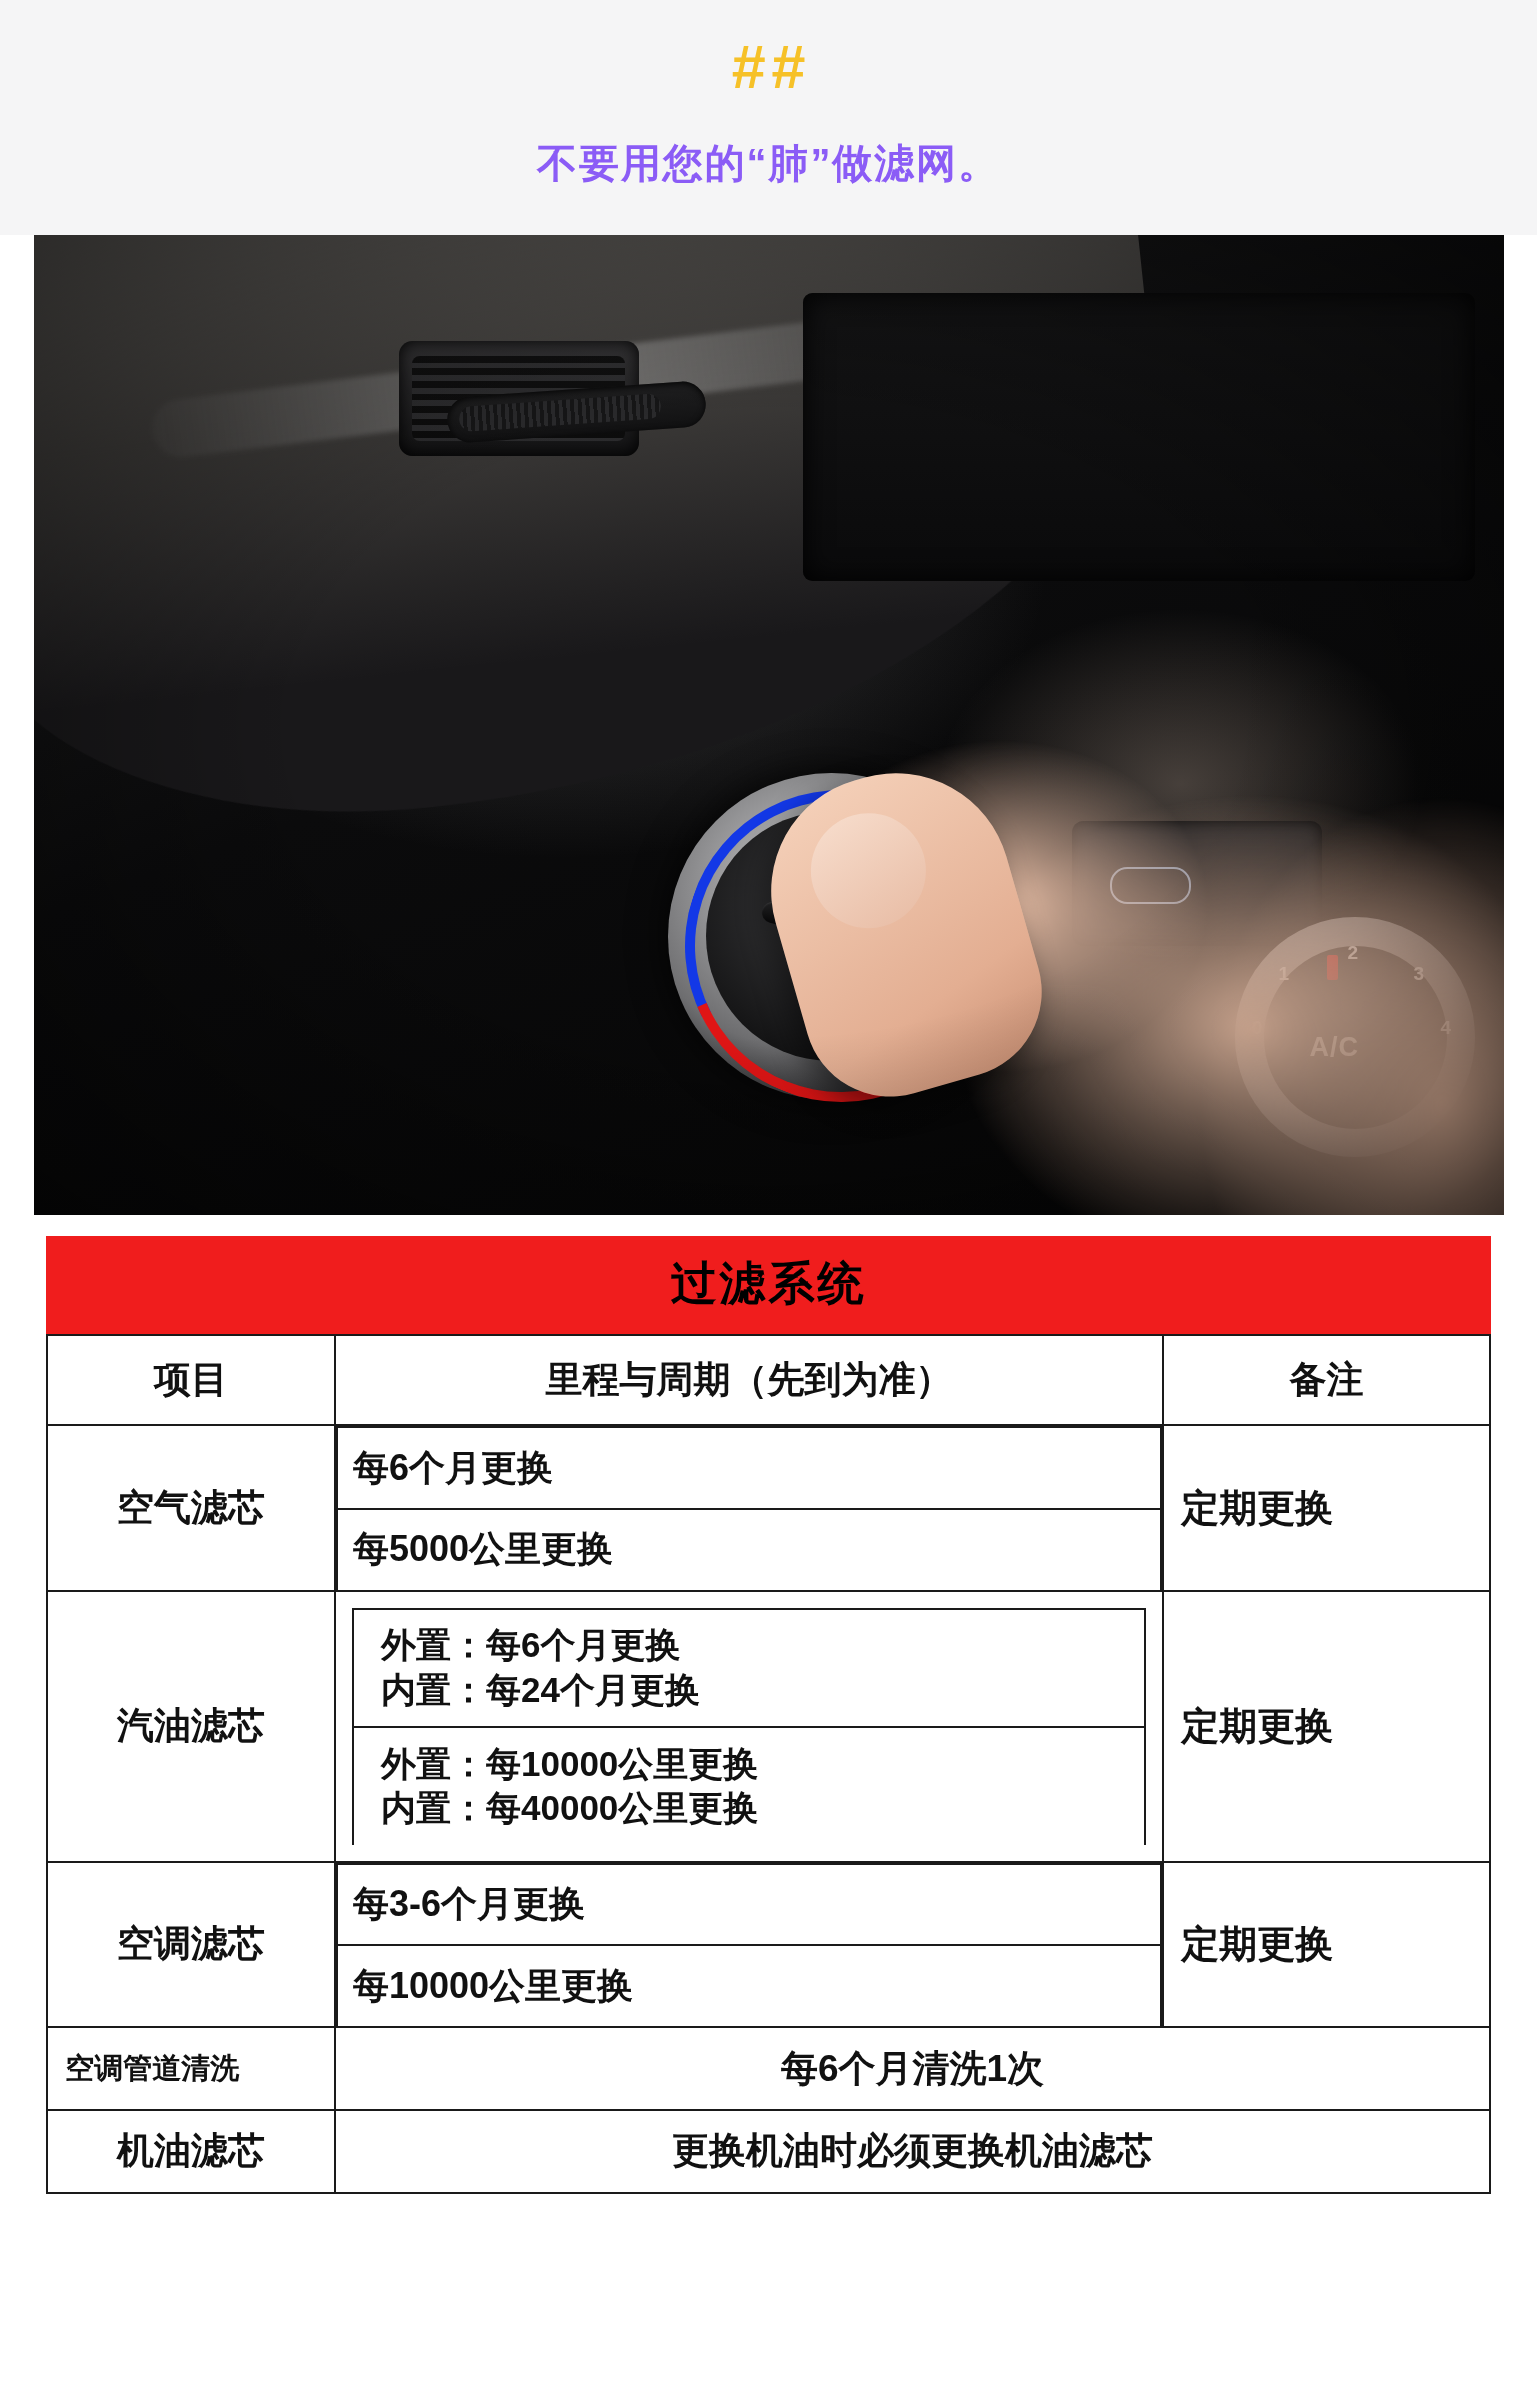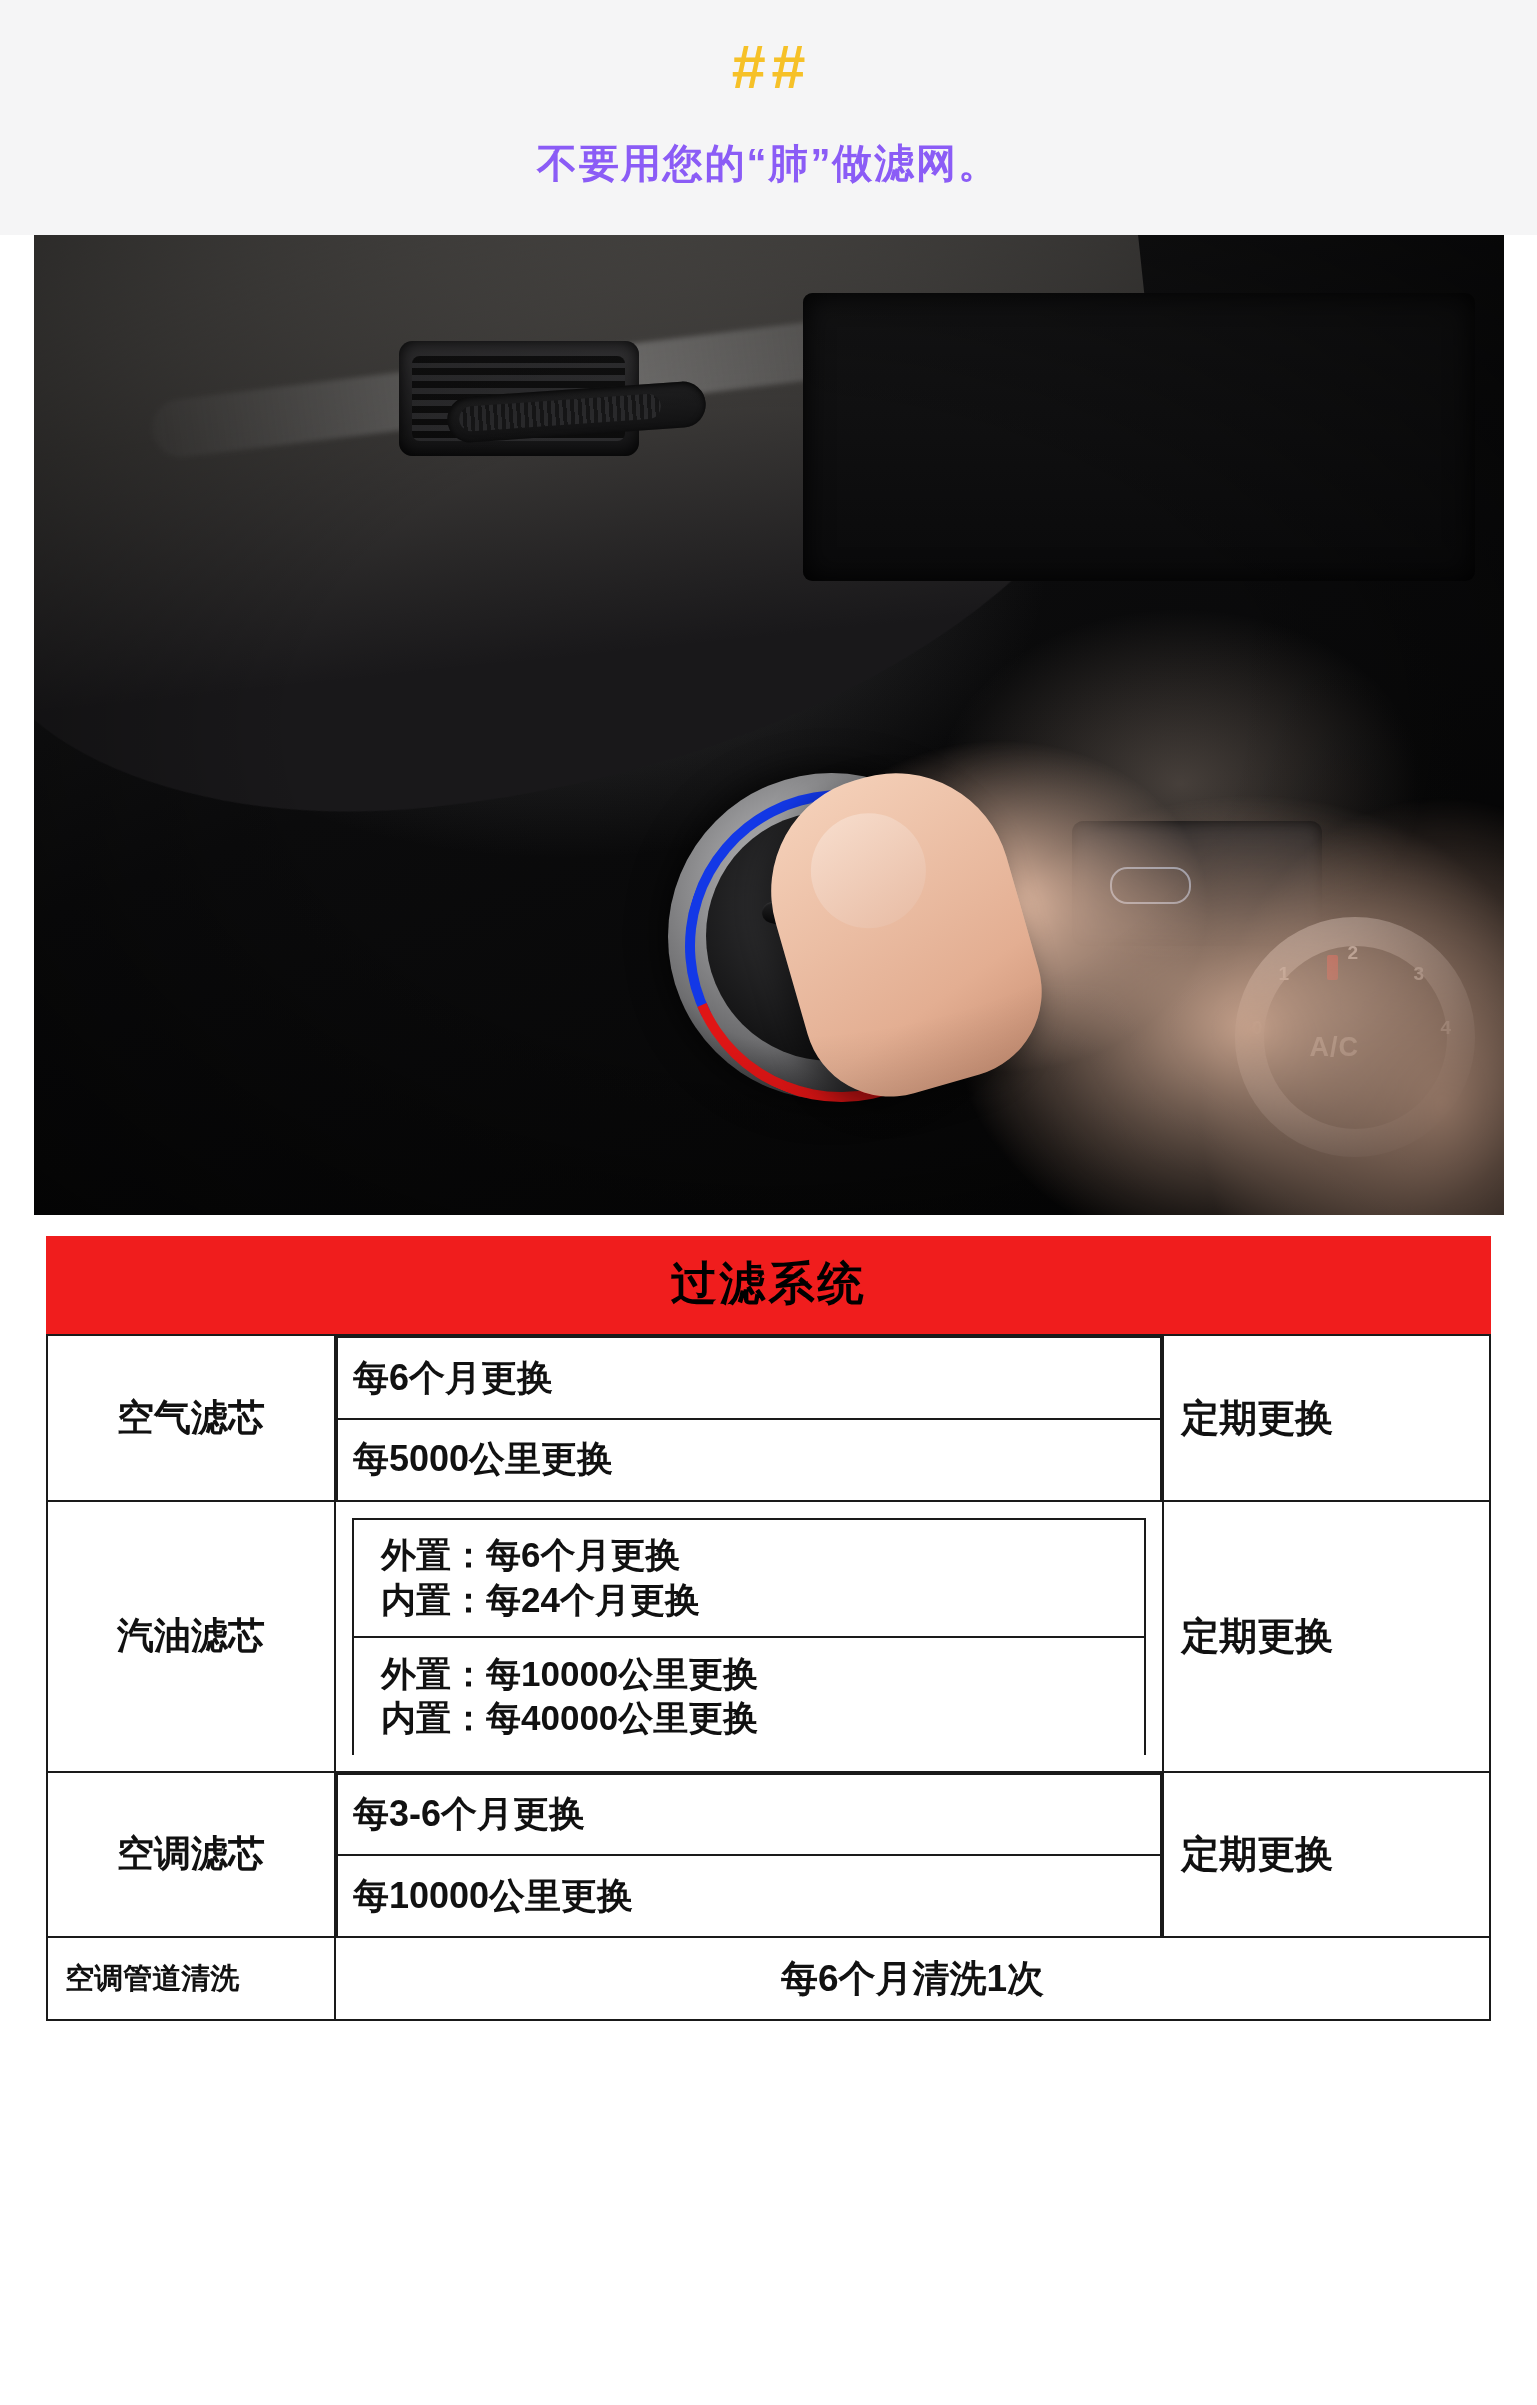--- a/index.html
+++ b/index.html
@@ -392,20 +392,31 @@
 
   <div class="table-wrap">
     <div class="table-banner">过滤系统</div>
     <table class="spec">
       <colgroup>
         <col class="col-item">
           <col>
           <col class="col-note">
       </colgroup>
       <tbody>
+        <tr>
+          <td>
+              <div class="cell head">项目</div>
+            </td>
+          <td>
+              <div class="cell head mid">里程与周期（先到为准）</div>
+            </td>
+          <td>
+              <div class="cell head">备注</div>
+            </td>
+        </tr>
 
         <tr>
           <td>
               <div class="cell center big">空气滤芯</div>
             </td>
           <td style="padding:0;">
             <table class="sub-table">
               <tbody>
                   <tr>
                     <td>
@@ -478,18 +489,26 @@
         </tr>
 
         <tr>
           <td>
               <div class="cell small">空调管道清洗</div>
             </td>
           <td colspan="2">
               <div class="cell center big">每6个月清洗1次</div>
             </td>
         </tr>
+        <tr>
+          <td>
+              <div class="cell center big">机油滤芯</div>
+            </td>
+          <td colspan="2">
+              <div class="cell center big">更换机油时必须更换机油滤芯</div>
+            </td>
+        </tr>
       </tbody>
     </table>
   </div>
 
 </div>
 
 
 </body></html>

